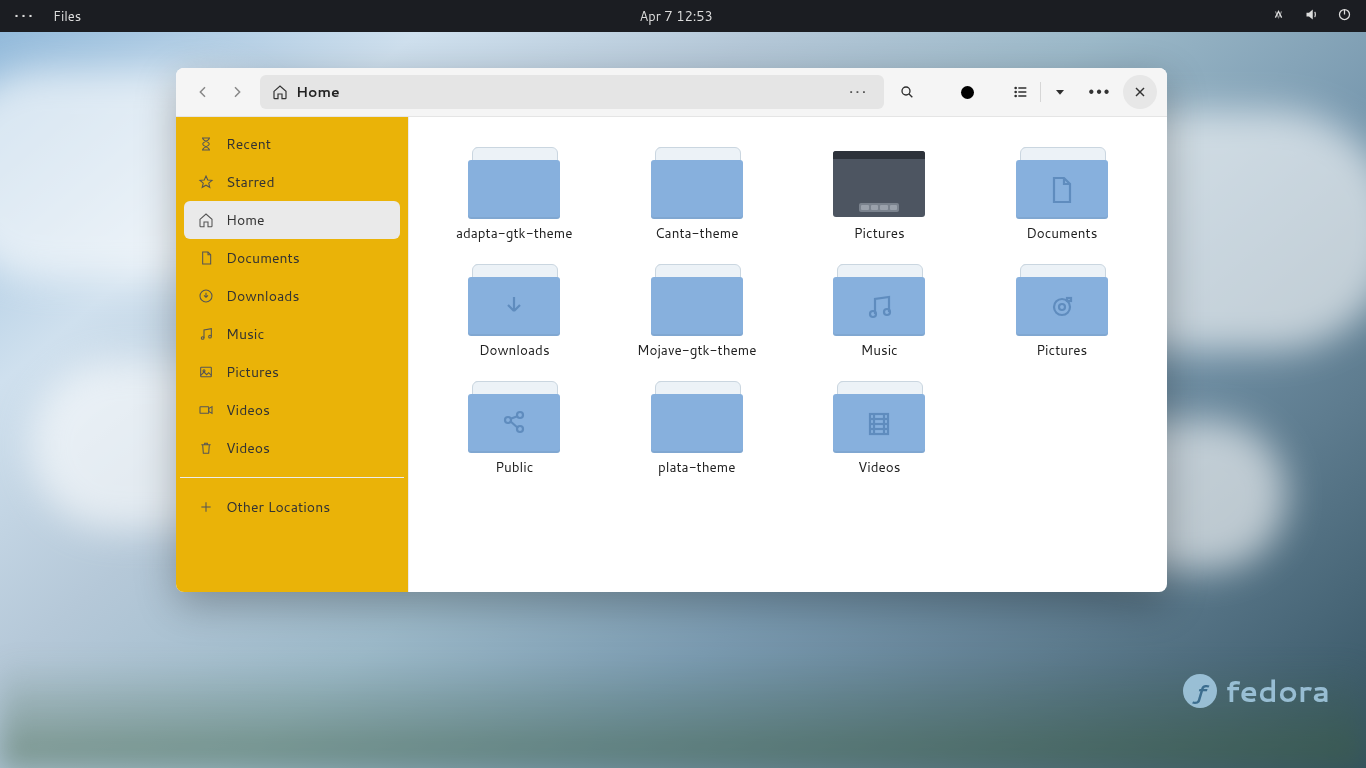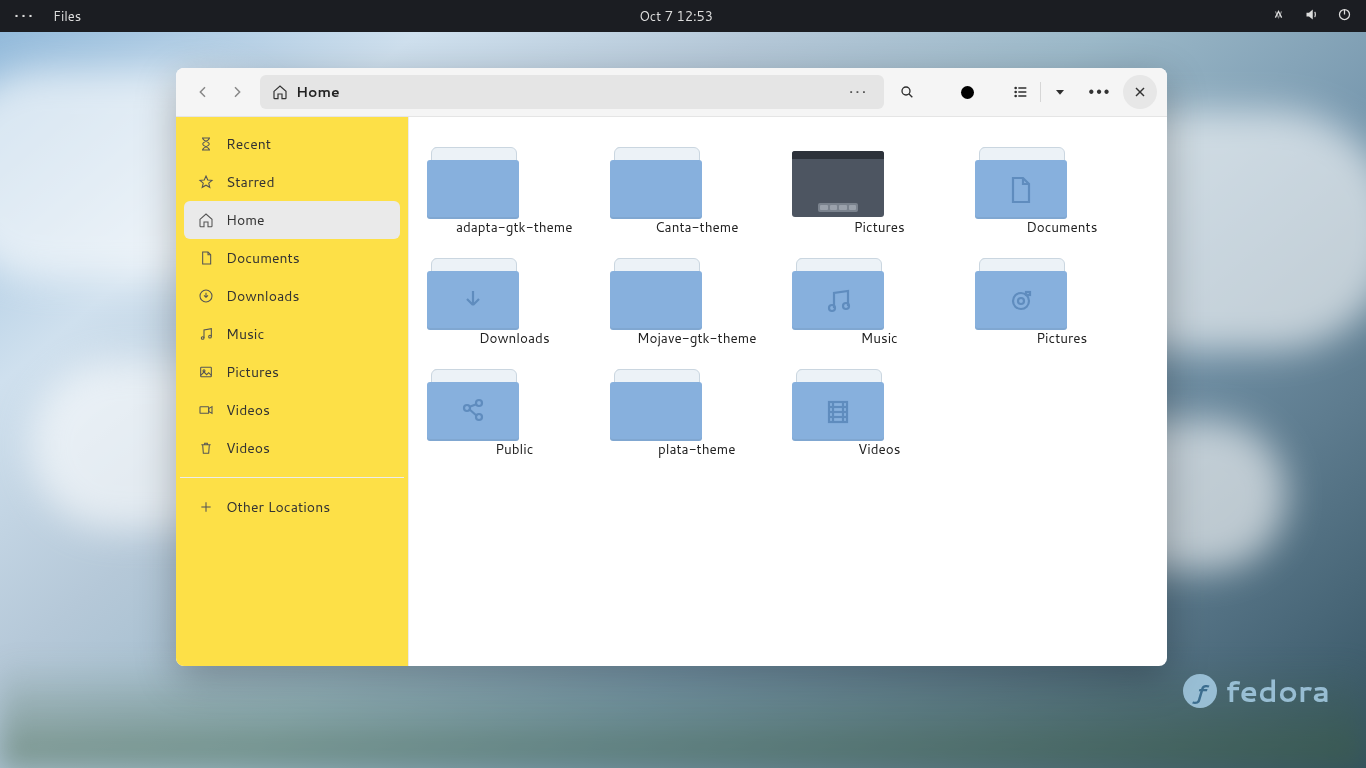--- a/index.html
+++ b/index.html
@@ -7,45 +7,45 @@
 .cloud{position:absolute;border-radius:999px;filter:blur(18px);opacity:.6;background:#fff}
 .green{position:absolute;bottom:0;left:0;width:100%;height:110px;background:linear-gradient(0deg,#3e603d,transparent);filter:blur(14px);opacity:.5}
 .fedora{position:absolute;right:36px;bottom:56px;color:#a7cee6;font-weight:700;font-size:30px;display:flex;align-items:center;gap:8px;opacity:.85}
 .fedora .ring{width:34px;height:34px;border-radius:50%;background:#a7cee6;color:#3a6f94;display:flex;align-items:center;justify-content:center;font-style:italic;font-weight:700;font-size:21px}
 .topbar{position:absolute;top:0;left:0;right:0;height:32px;background:#1b1d22;color:#ddd;display:flex;align-items:center;font-size:13px;padding:0 14px}
 .topbar .tb-left,.topbar .tb-right{display:flex;align-items:center;gap:18px}
 .topbar .tb-center{flex:1;text-align:center}
 .tb-ico{display:inline-block;color:#ddd}
 .dots{font-size:16px;line-height:1;letter-spacing:2px}
 
-.win{position:absolute;left:176px;top:68px;width:991px;height:598px;background:#fff;border-radius:8px;box-shadow:0 12px 40px rgba(0,0,0,.28);display:flex;flex-direction:column;overflow:hidden}
+.win{position:absolute;left:176px;top:68px;width:991px;height:524px;background:#fff;border-radius:8px;box-shadow:0 12px 40px rgba(0,0,0,.28);display:flex;flex-direction:column;overflow:hidden}
 .hdr{height:48px;background:#f5f5f5;border-bottom:1px solid #e5e5e5;display:flex;align-items:center;padding:0 10px;gap:6px}
 .hdr .nav{display:flex;gap:0}
 .hdr .nav button{width:34px;height:34px;border:none;background:transparent;color:#888;border-radius:6px;display:flex;align-items:center;justify-content:center}
 .pathbar{flex:1;height:34px;background:#e5e5e5;border-radius:6px;display:flex;align-items:center;padding:0 12px;gap:8px;color:#222;position:relative}
 .pathbar .pb-label{font-weight:700;font-size:14px}
 .pathbar .pb-more{margin-left:auto;color:#555;font-size:14px;letter-spacing:2px;padding:0 4px}
 .hdr .iconbtn{width:34px;height:34px;border:none;background:transparent;border-radius:50%;display:flex;align-items:center;justify-content:center;color:#2e2e2e}
 .hdr .iconbtn svg{width:16px;height:16px}
 .hdr .sep{width:1px;height:20px;background:#d6d6d6;margin:0 2px}
 .hdr .dot{width:13px;height:13px;border-radius:50%;background:#000}
 .hdr .close{background:#e7e7e7}
 .hdr .viewgroup{display:flex;align-items:center;border-radius:6px}
 .hdr .viewgroup .iconbtn{border-radius:0}
 
 .body{flex:1;display:flex;min-height:0}
-.sidebar{width:233px;border-right:1px solid #ececec;padding:8px 4px;box-sizing:border-box;background:#fde047}
+.sidebar{width:233px;border-right:1px solid #ececec;padding:8px 4px;box-sizing:border-box;background:#eab308}
 .side-item{display:flex;align-items:center;gap:12px;height:38px;padding:0 14px;color:#333;font-size:14px;border-radius:6px;margin:0 4px}
 .side-item.active{background:#eaeaea}
 .side-item svg{width:16px;height:16px;stroke:#555;fill:none;stroke-width:1.6;flex-shrink:0}
 .side-divider{height:1px;background:#ececec;margin:10px 0}
 
 .content{flex:1;overflow:auto;padding:24px 14px}
 .grid{display:grid;grid-template-columns:repeat(4,1fr);gap-row:18px}
-.item{display:flex;flex-direction:column;padding:6px 4px 16px;text-align:center}
+.item{display:flex;flex-direction:column;align-items:center;gap:6px;padding:6px 4px 16px;text-align:center}
 .item .label{font-size:13.5px;color:#222;line-height:1.25;min-height:17px}
 .foldericon{position:relative;width:92px;height:72px}
 .foldericon .back{position:absolute;left:4px;top:0;width:84px;height:62px;background:#ecf2f7;border-radius:6px 6px 0 0;border:1px solid #cad6e0}
 .foldericon .tab{position:absolute;left:6px;top:0;width:32px;height:15px;background:#ecf2f7;border:1px solid #cad6e0;border-bottom:none;border-radius:4px 4px 0 0}
 .foldericon .front{position:absolute;left:0;top:13px;width:92px;height:59px;background:#87b0dd;border-radius:3px;box-shadow:inset 0 -2px 0 rgba(0,0,0,.05)}
 .foldericon .glyph{position:absolute;left:0;top:13px;width:92px;height:59px;display:flex;align-items:center;justify-content:center;color:#5f8cbe}
 .foldericon .glyph svg{width:34px;height:34px;stroke:currentColor;fill:none;stroke-width:2.2}
 .deskicon{position:relative;width:92px;height:72px}
 .deskicon .frame{position:absolute;left:0;top:4px;width:92px;height:66px;background:#4d5561;border-radius:3px;overflow:hidden}
 .deskicon .bar{position:absolute;top:0;left:0;right:0;height:8px;background:#2d323a}
@@ -64,21 +64,21 @@
   <div class="fedora">
     <span class="ring">f</span>
       <span>fedora</span>
   </div>
 
   <div class="topbar">
     <div class="tb-left">
       <span class="tb-ico dots">•••</span>
       <span>Files</span>
     </div>
-    <div class="tb-center">Oct 7  12:53</div>
+    <div class="tb-center">Apr 7  12:53</div>
     <div class="tb-right">
       <span class="tb-ico"><svg width="15" height="15" viewBox="0 0 24 24" fill="none" stroke="#ddd" stroke-width="2">
             <path d="M7 17l5-10 5 10"></path>
             <path d="M17 7l-5 10-5-10" opacity=".5"></path>
           </svg></span>
       <span class="tb-ico"><svg width="15" height="15" viewBox="0 0 24 24" fill="#ddd">
             <path d="M4 9v6h4l6 5V4l-6 5H4z"></path>
             <path d="M17 8c1.5 1.2 1.5 6.8 0 8" fill="none" stroke="#ddd" stroke-width="2"></path>
           </svg></span>
       <span class="tb-ico"><svg width="15" height="15" viewBox="0 0 24 24" fill="none" stroke="#ddd" stroke-width="2">

